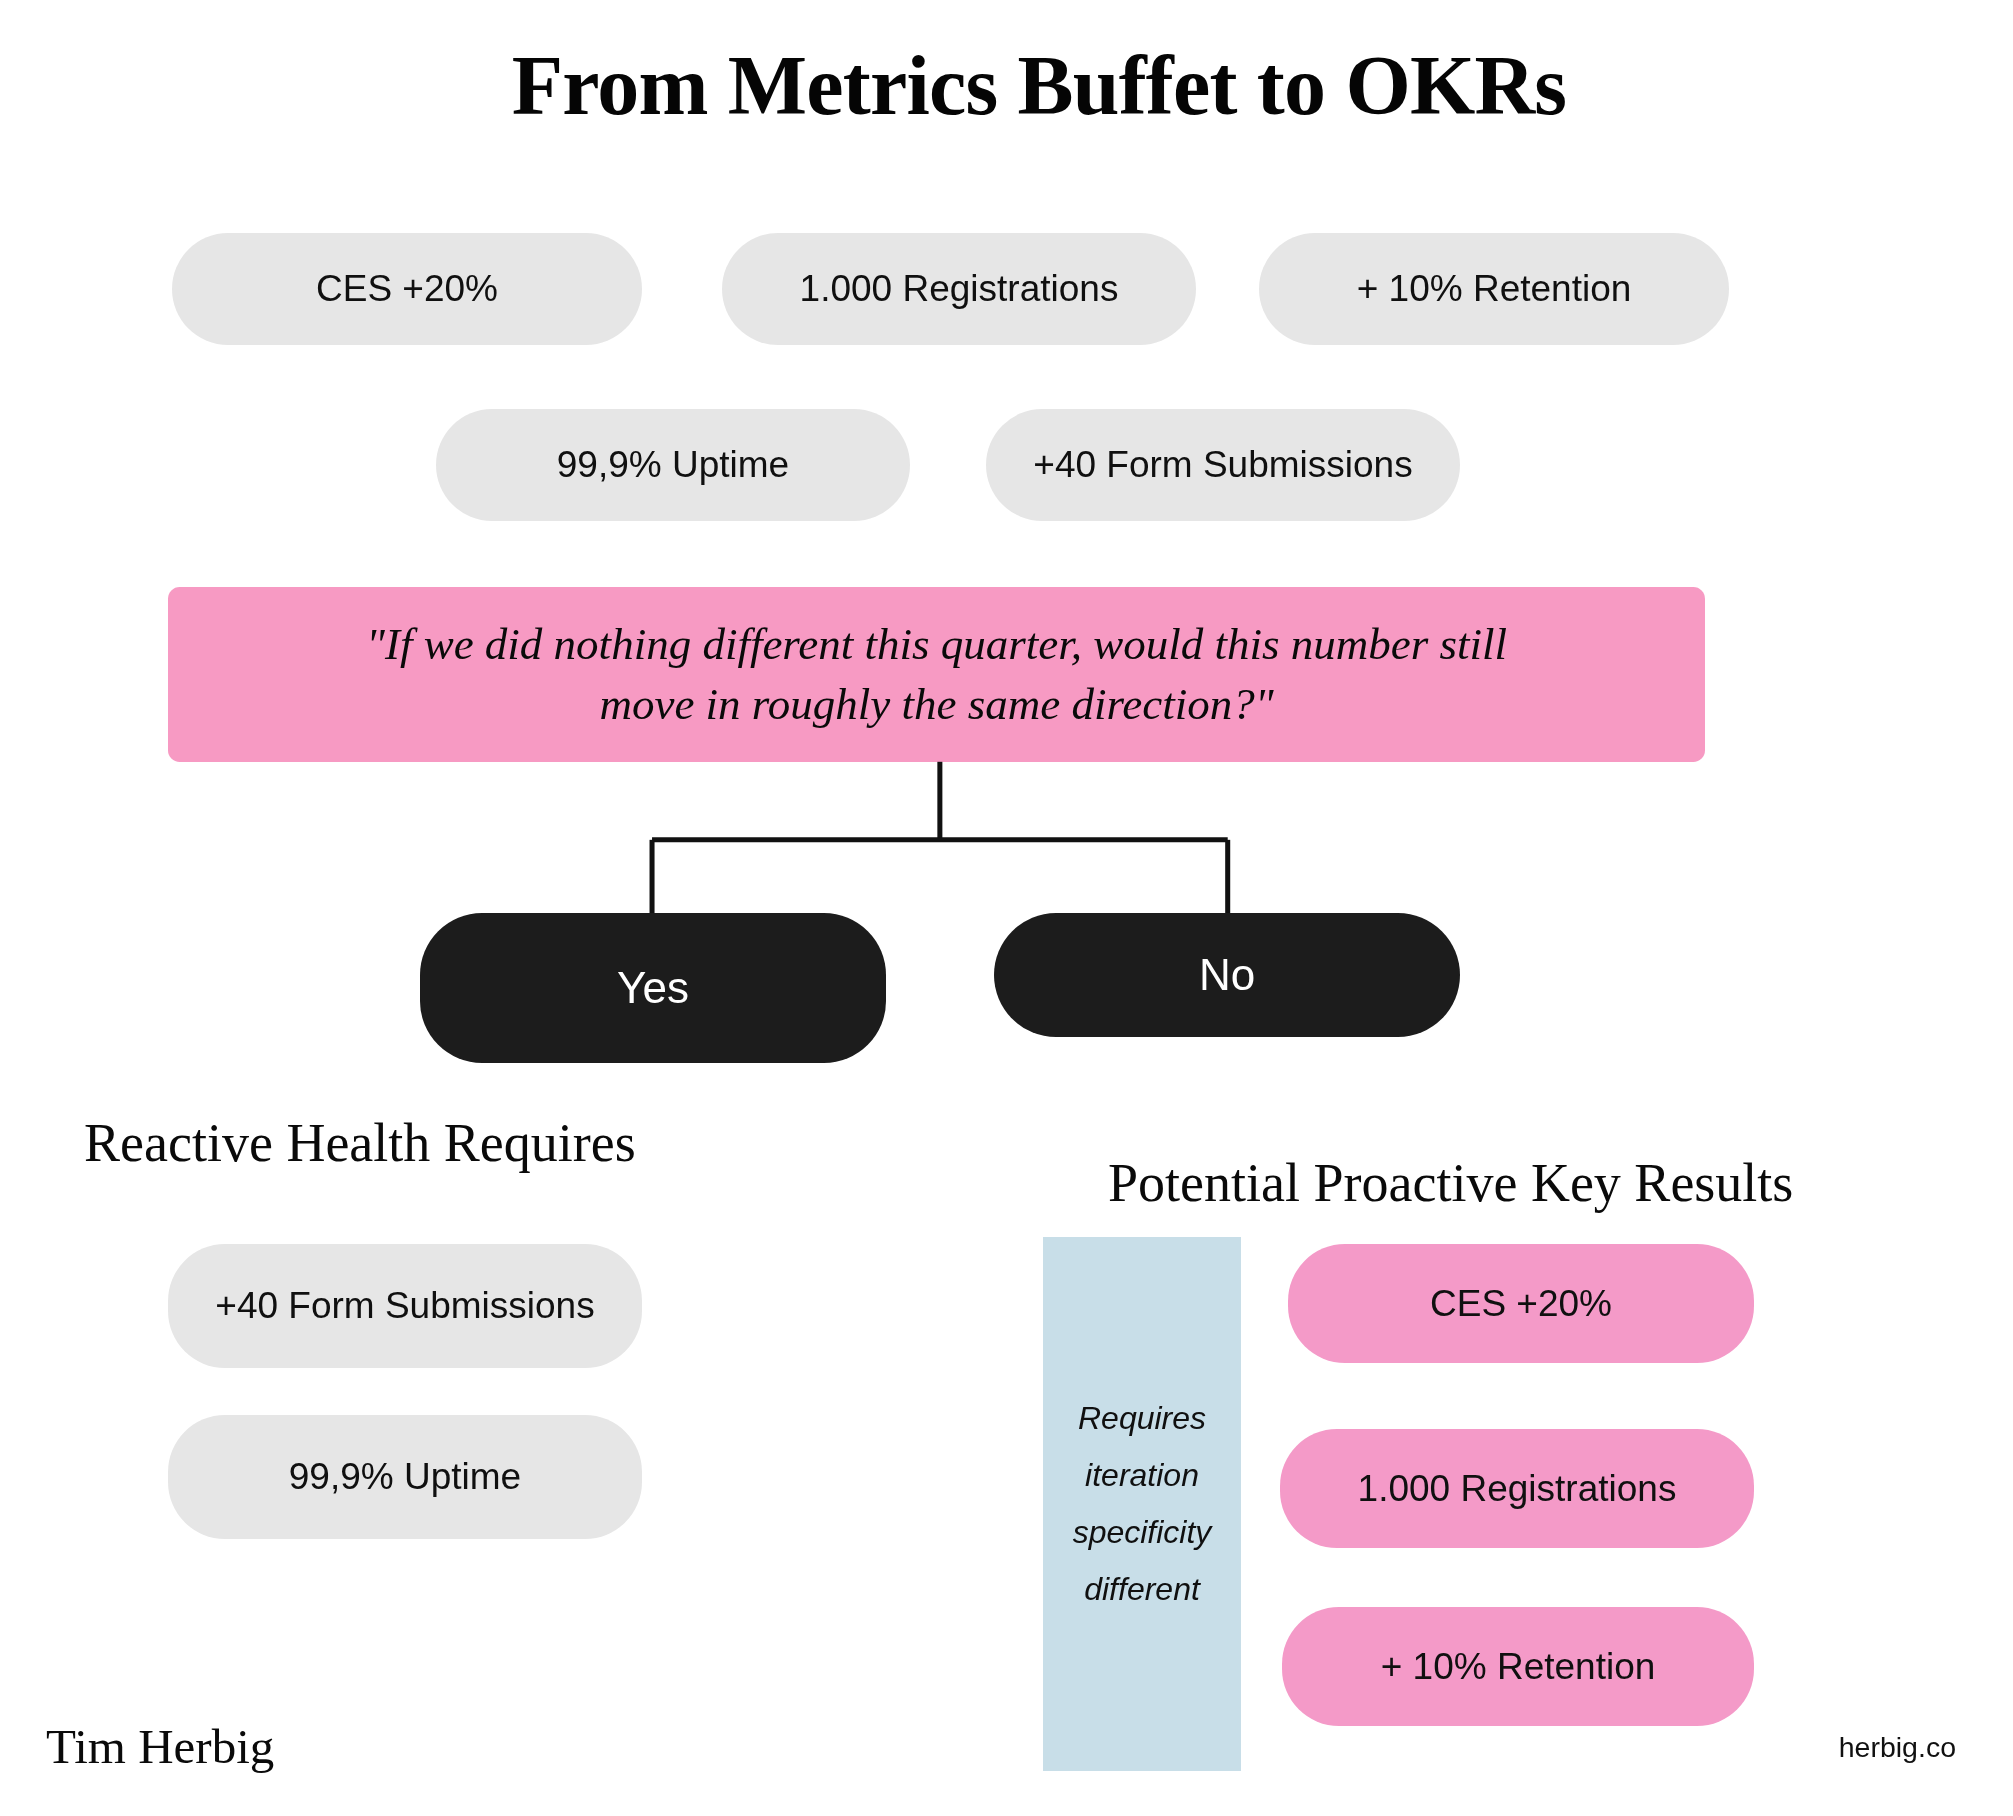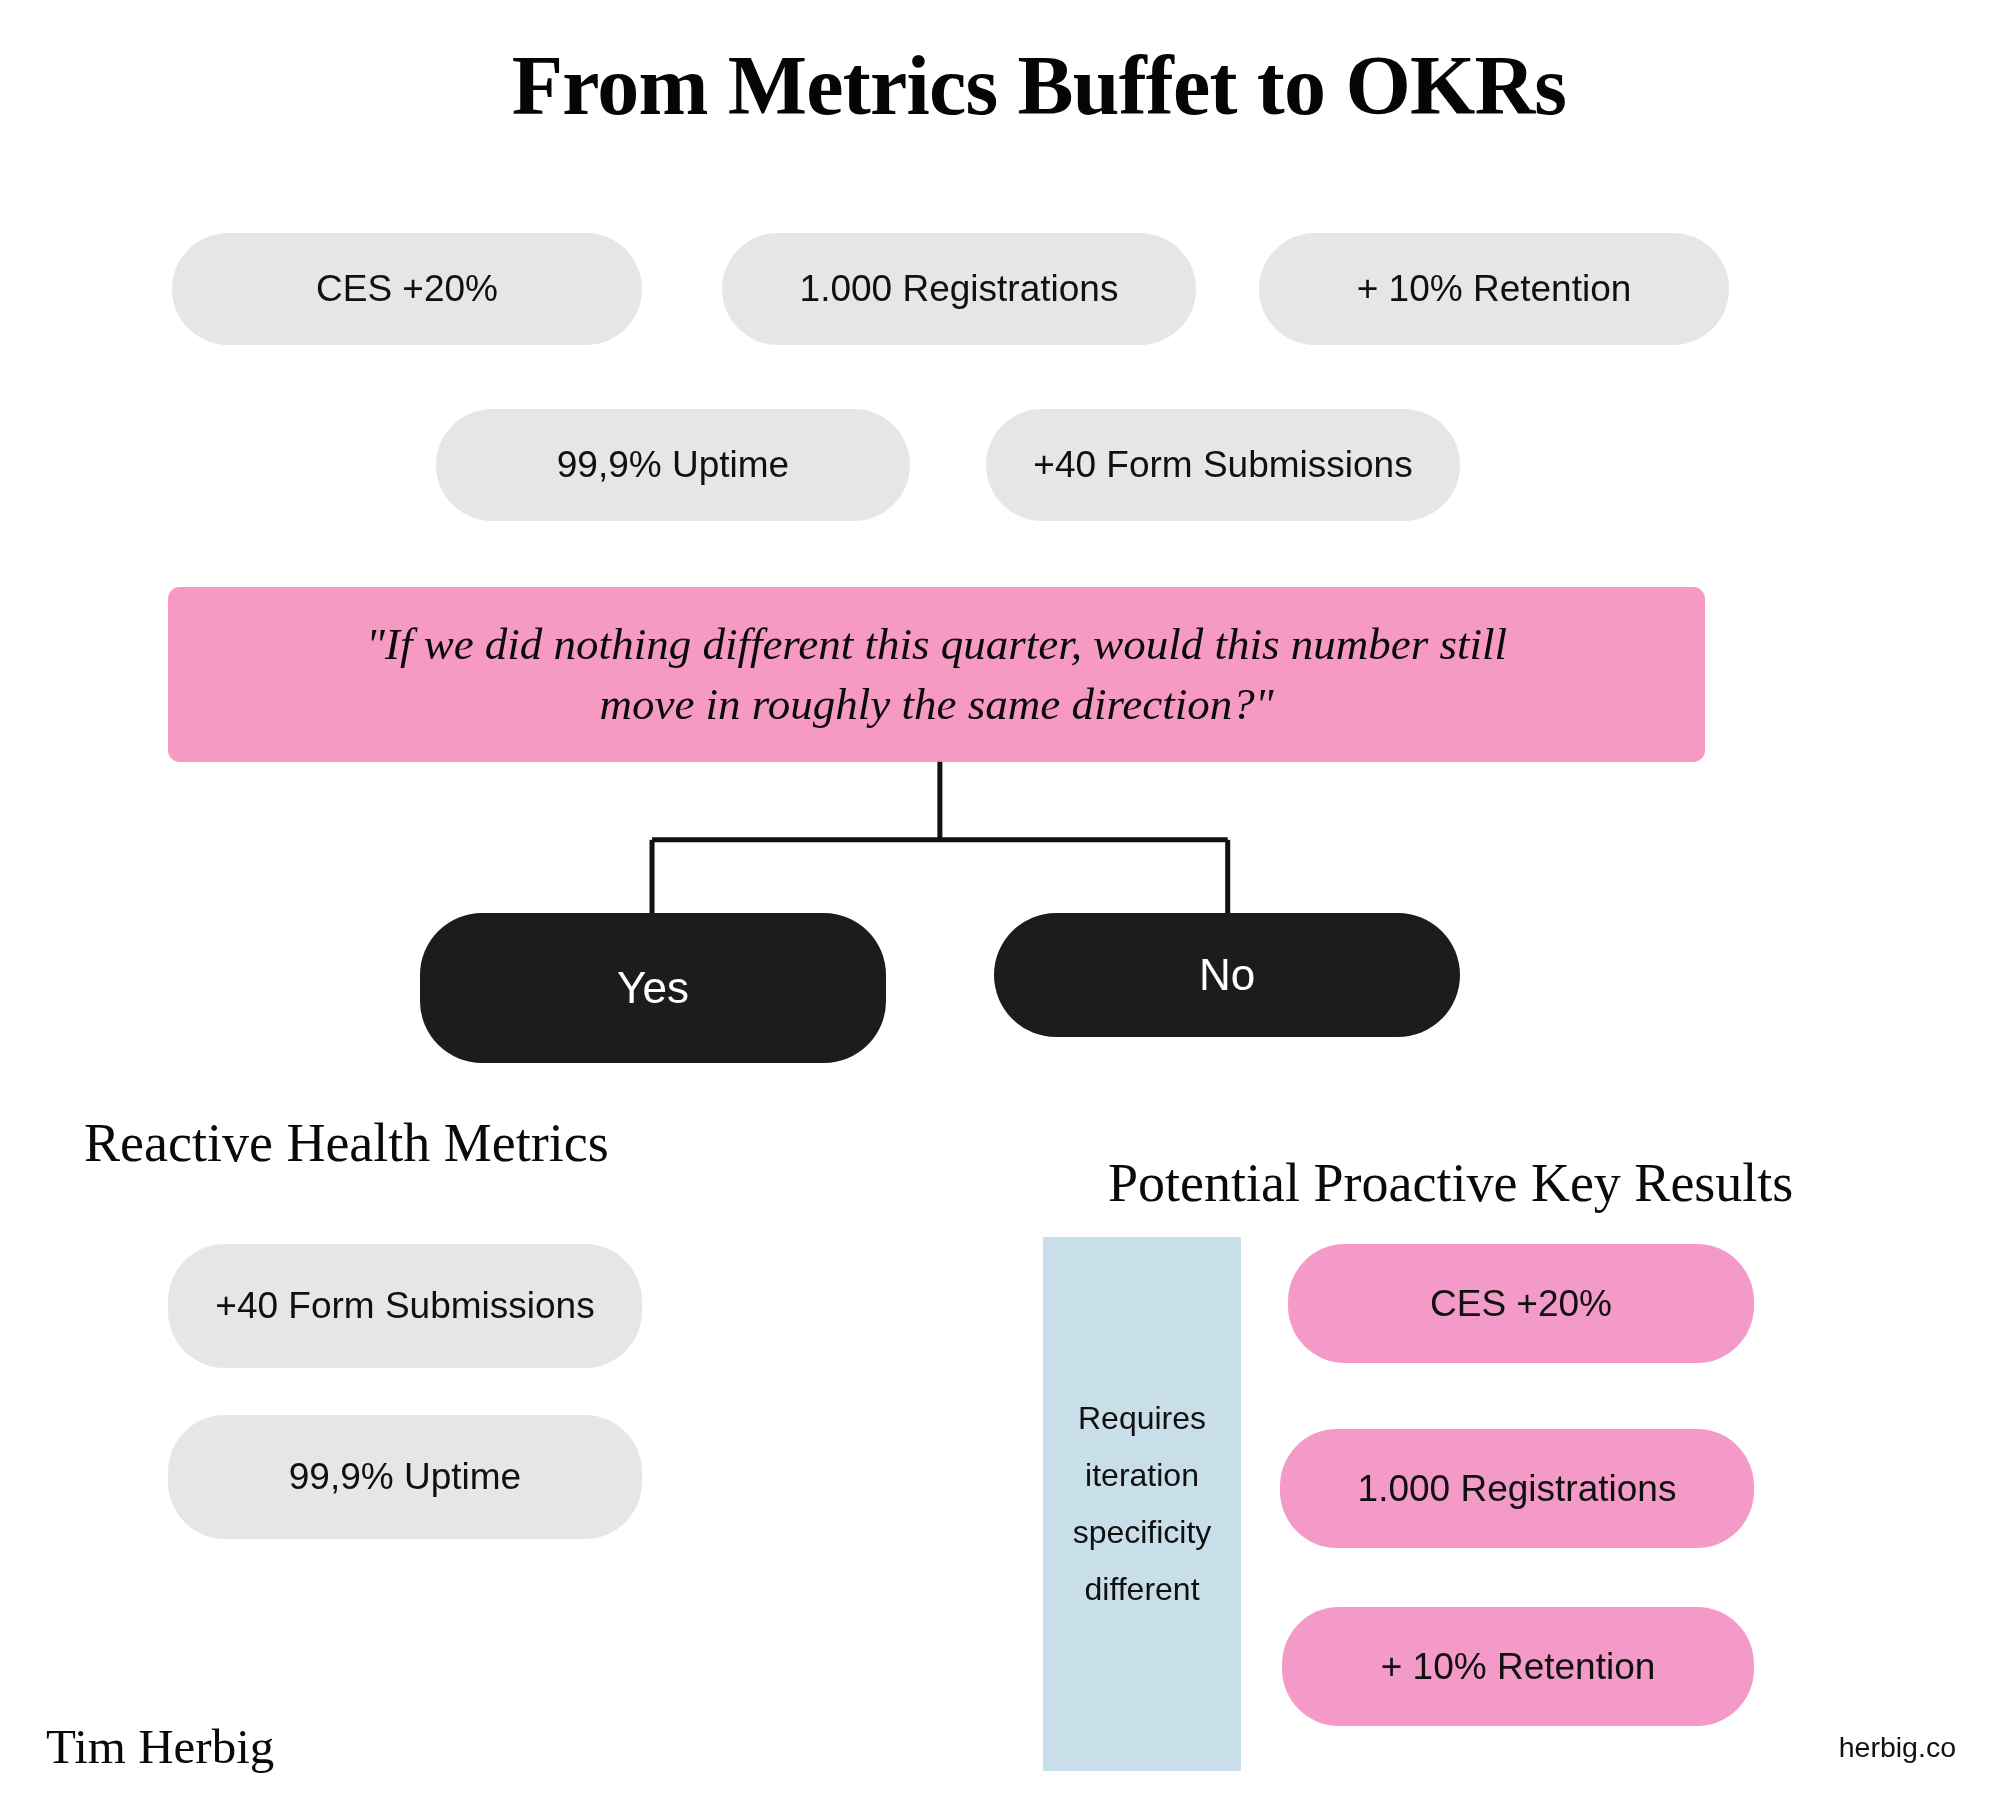--- a/index.html
+++ b/index.html
@@ -131,20 +131,21 @@
     align-items: center;
     justify-content: center;
     gap: 22px;
   }
   .requires-bar span {
     font-size: 32px;
     color: #101010;
     font-family: "Liberation Sans", sans-serif;
     text-align: center;
     line-height: 1.1;
+    font-style: italic;
   }
 
   
   .footer-name {
     position: absolute;
     left: 46px;
     top: 1718px;
     font-family: "Liberation Serif", serif;
     font-size: 49px;
     color: #0a0a0a;
@@ -179,21 +180,21 @@
   <svg class="connector" viewBox="0 0 2400 200" width="2014" height="168">
     <path d="M1120 8 L1120 101" stroke="#111111" stroke-width="6" fill="none"></path>
     <path d="M777 101 L1463 101" stroke="#111111" stroke-width="6" fill="none"></path>
     <path d="M777 101 L777 190" stroke="#111111" stroke-width="6" fill="none"></path>
     <path d="M1463 101 L1463 190" stroke="#111111" stroke-width="6" fill="none"></path>
   </svg>
 
   <div class="pill-dark" style="left:420px; top:913px; width:466px; height:150px;">Yes</div>
   <div class="pill-dark" style="left:994px; top:913px; width:466px; height:124px;">No</div>
 
-  <div class="section-head" style="left:84px; top:1112px;">Reactive Health Metrics</div>
+  <div class="section-head" style="left:84px; top:1112px;">Reactive Health Requires</div>
   <div class="section-head" style="left:1108px; top:1152px;font-family:Liberation Serif, serif;">Potential Proactive Key Results</div>
 
   <div class="pill" style="left:168px; top:1244px; width:474px; height:124px;">+40 Form Submissions</div>
   <div class="pill" style="left:168px; top:1415px; width:474px; height:124px;">99,9% Uptime</div>
 
   <div class="requires-bar">
     <span>Requires</span>
     <span>iteration</span>
     <span>specificity</span>
     <span>different</span>

